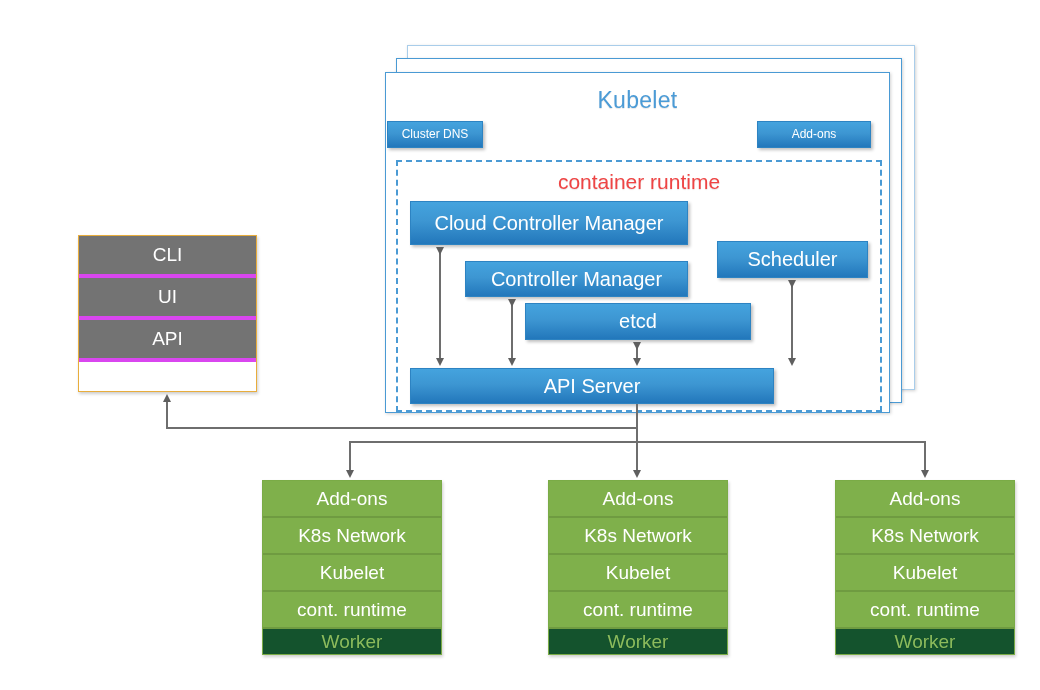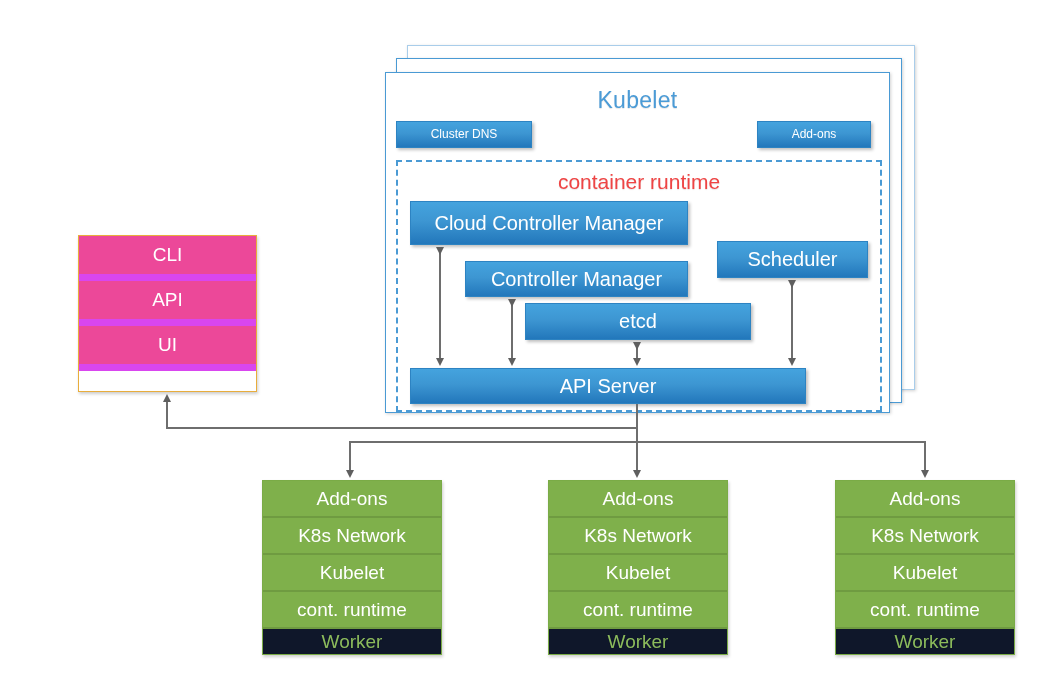--- a/index.html
+++ b/index.html
@@ -54,25 +54,25 @@
   .bluebox.small{font-size:12px;}
 
   
   .access-wrap{
     background:#ffffff;
     border:1px solid #e8ad3c;
     box-shadow:1px 2px 3px rgba(0,0,0,0.20);
     display:flex;flex-direction:column;
   }
   .access-row{
-    background:#ec4899;
+    background:#737373;
     color:#ffffff;
     font-size:19px;
     display:flex;align-items:center;justify-content:center;
-    border-bottom:7px solid #d946ef;
+    border-bottom:4px solid #d946ef;
     flex:0 0 38px;
   }
   .access-foot{
     flex:1 1 auto;
     background:#ffffff;
     color:#eeb13e;
     font-size:19px;
     display:flex;align-items:center;justify-content:center;
     text-shadow:0 1px 1px rgba(0,0,0,0.12);
   }
@@ -87,21 +87,21 @@
   .worker-row{
     background:#7fb04b;
     color:#ffffff;
     font-size:19px;
     display:flex;align-items:center;justify-content:center;
     border-bottom:2px solid #6f9b41;
     flex:0 0 35px;
   }
   .worker-foot{
     flex:1 1 auto;
-    background:#0f172a;
+    background:#14532d;
     color:#8cbb5c;
     font-size:19px;
     display:flex;align-items:center;justify-content:center;
     text-shadow:0 1px 1px rgba(0,0,0,0.12);
   }
 
   
   #wires{position:absolute;left:0;top:0;width:1040px;height:690px;pointer-events:none;}
 </style>
 </head>
@@ -109,42 +109,42 @@
 
 <div id="stage">
 
   <div class="abs master-frame back" style="left:407px;top:45px;width:508px;height:345px;"></div>
   <div class="abs master-frame" style="left:396px;top:58px;width:506px;height:345px;"></div>
 
   <div class="abs master-frame" style="left:385px;top:72px;width:505px;height:341px;">
     <div class="master-title">Kubelet</div>
   </div>
 
-  <div class="abs bluebox small" style="left:396px;top:121px;width:136px;height:27px;">Cluster DNS</div>
+  <div class="abs bluebox small" style="left:387px;top:121px;width:96px;height:27px;">Cluster DNS</div>
 
   <div class="abs bluebox small" style="left:757px;top:121px;width:114px;height:27px;">Add-ons</div>
 
   <div class="abs dashed-box" style="left:396px;top:160px;width:486px;height:252px;">
     <div class="dashed-title">container runtime</div>
   </div>
 
   <div class="abs bluebox" style="left:465px;top:261px;width:223px;height:36px;">Controller Manager</div>
 
   <div class="abs bluebox" style="left:410px;top:201px;width:278px;height:44px;">Cloud Controller Manager</div>
 
   <div class="abs bluebox" style="left:525px;top:303px;width:226px;height:37px;">etcd</div>
 
   <div class="abs bluebox" style="left:717px;top:241px;width:151px;height:37px;">Scheduler</div>
 
-  <div class="abs bluebox" style="left:410px;top:368px;width:396px;height:36px;">API Server</div>
+  <div class="abs bluebox" style="left:410px;top:368px;width:364px;height:36px;">API Server</div>
 
   <div class="abs access-wrap" style="left:78px;top:235px;width:179px;height:157px;">
     <div class="access-row">CLI</div>
+    <div class="access-row">UI</div>
     <div class="access-row">API</div>
-    <div class="access-row">UI</div>
   </div>
 
   <div class="abs worker-wrap" style="left:262px;top:480px;width:180px;height:175px;">
     <div class="worker-row">Add-ons</div>
     <div class="worker-row">K8s Network</div>
     <div class="worker-row">Kubelet</div>
     <div class="worker-row">cont. runtime</div>
     <div class="worker-foot">Worker</div>
   </div>
 

